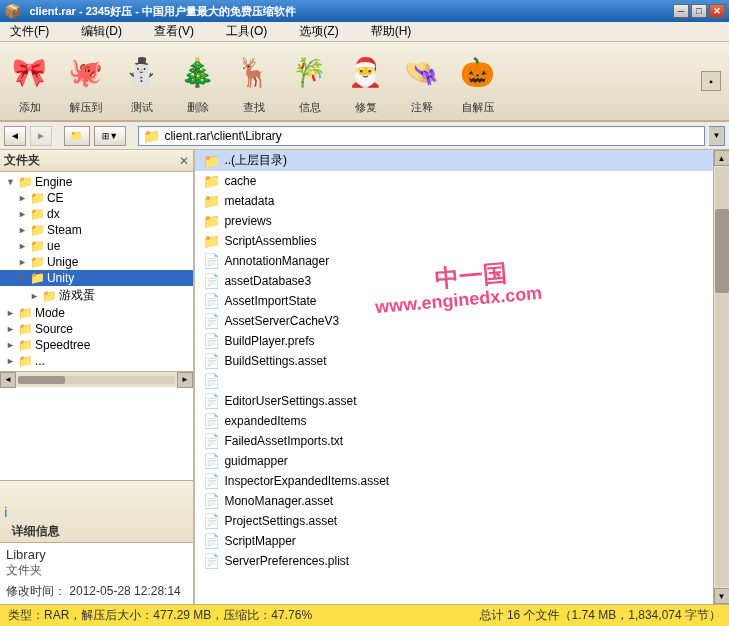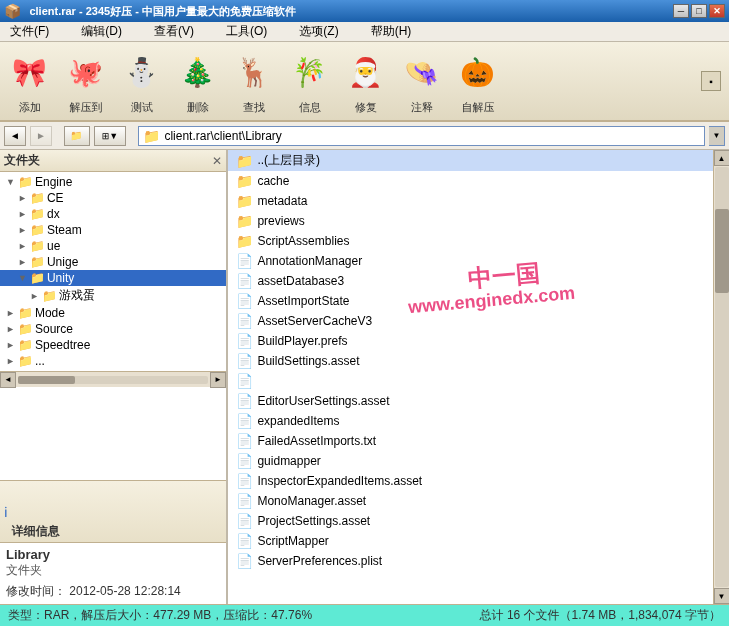--- a/index.html
+++ b/index.html
@@ -191,38 +191,38 @@
       border-top: 1px solid #c0b090;
       display: flex;
       align-items: center;
     }
     .scroll-btn { width: 16px; height: 16px; background: #d0c8b8; border: 1px solid #a0988a; display: flex; align-items: center; justify-content: center; font-size: 8px; cursor: pointer; }
     .scroll-track { flex: 1; height: 8px; background: #d8d0c0; margin: 0 2px; border-radius: 2px; }
     .scroll-thumb { width: 30%; height: 100%; background: #a0988a; border-radius: 2px; }
 
     
     .status-bar {
-      background: #5eead4;
+      background: #fde047;
       height: 22px;
       display: flex;
       align-items: center;
       padding: 0 8px;
       border-top: 1px solid #c0b090;
       justify-content: space-between;
       font-size: 12px;
       color: #333;
     }
 
     .main-area {
       display: flex;
       height: calc(626px - 22px - 20px - 80px - 28px - 22px);
     }
 
     .left-column {
-      width: 228px;
+      width: 195px;
       display: flex;
       flex-direction: column;
       border-right: 2px solid #c0b8a8;
     }
 
     .tree-container {
       flex: 1;
       overflow: hidden;
       background: white;
     }
@@ -452,21 +452,21 @@
         <div class="scroll-btn">►</div>
       </div>
     </div>
 
     <div class="info-container">
       <div style="background:linear-gradient(to bottom,#f5f0e0,#e8e0c8);border-bottom:1px solid #c0b090;padding:2px 4px;display:flex;align-items:center;gap:4px;">
         <span style="color:#316ac5;font-size:14px;">ℹ</span>
         <span style="font-size:12px;font-weight:bold;color:#333;margin-top:40px;">详细信息</span>
       </div>
       <div style="padding:4px 6px;background:white;">
-        <div style="font-size:13px;font-weight:bold;color:#333;">Library</div>
+        <div style="font-size:13px;font-weight:normal;color:#333;">Library</div>
         <div style="font-size:12px;color:#555;">文件夹</div>
         <div style="margin-top:4px;font-size:12px;color:#333;">
           <span>修改时间：</span>
           <span>2012-05-28 12:28:14</span>
         </div>
       </div>
     </div>
 
   </div>
 

